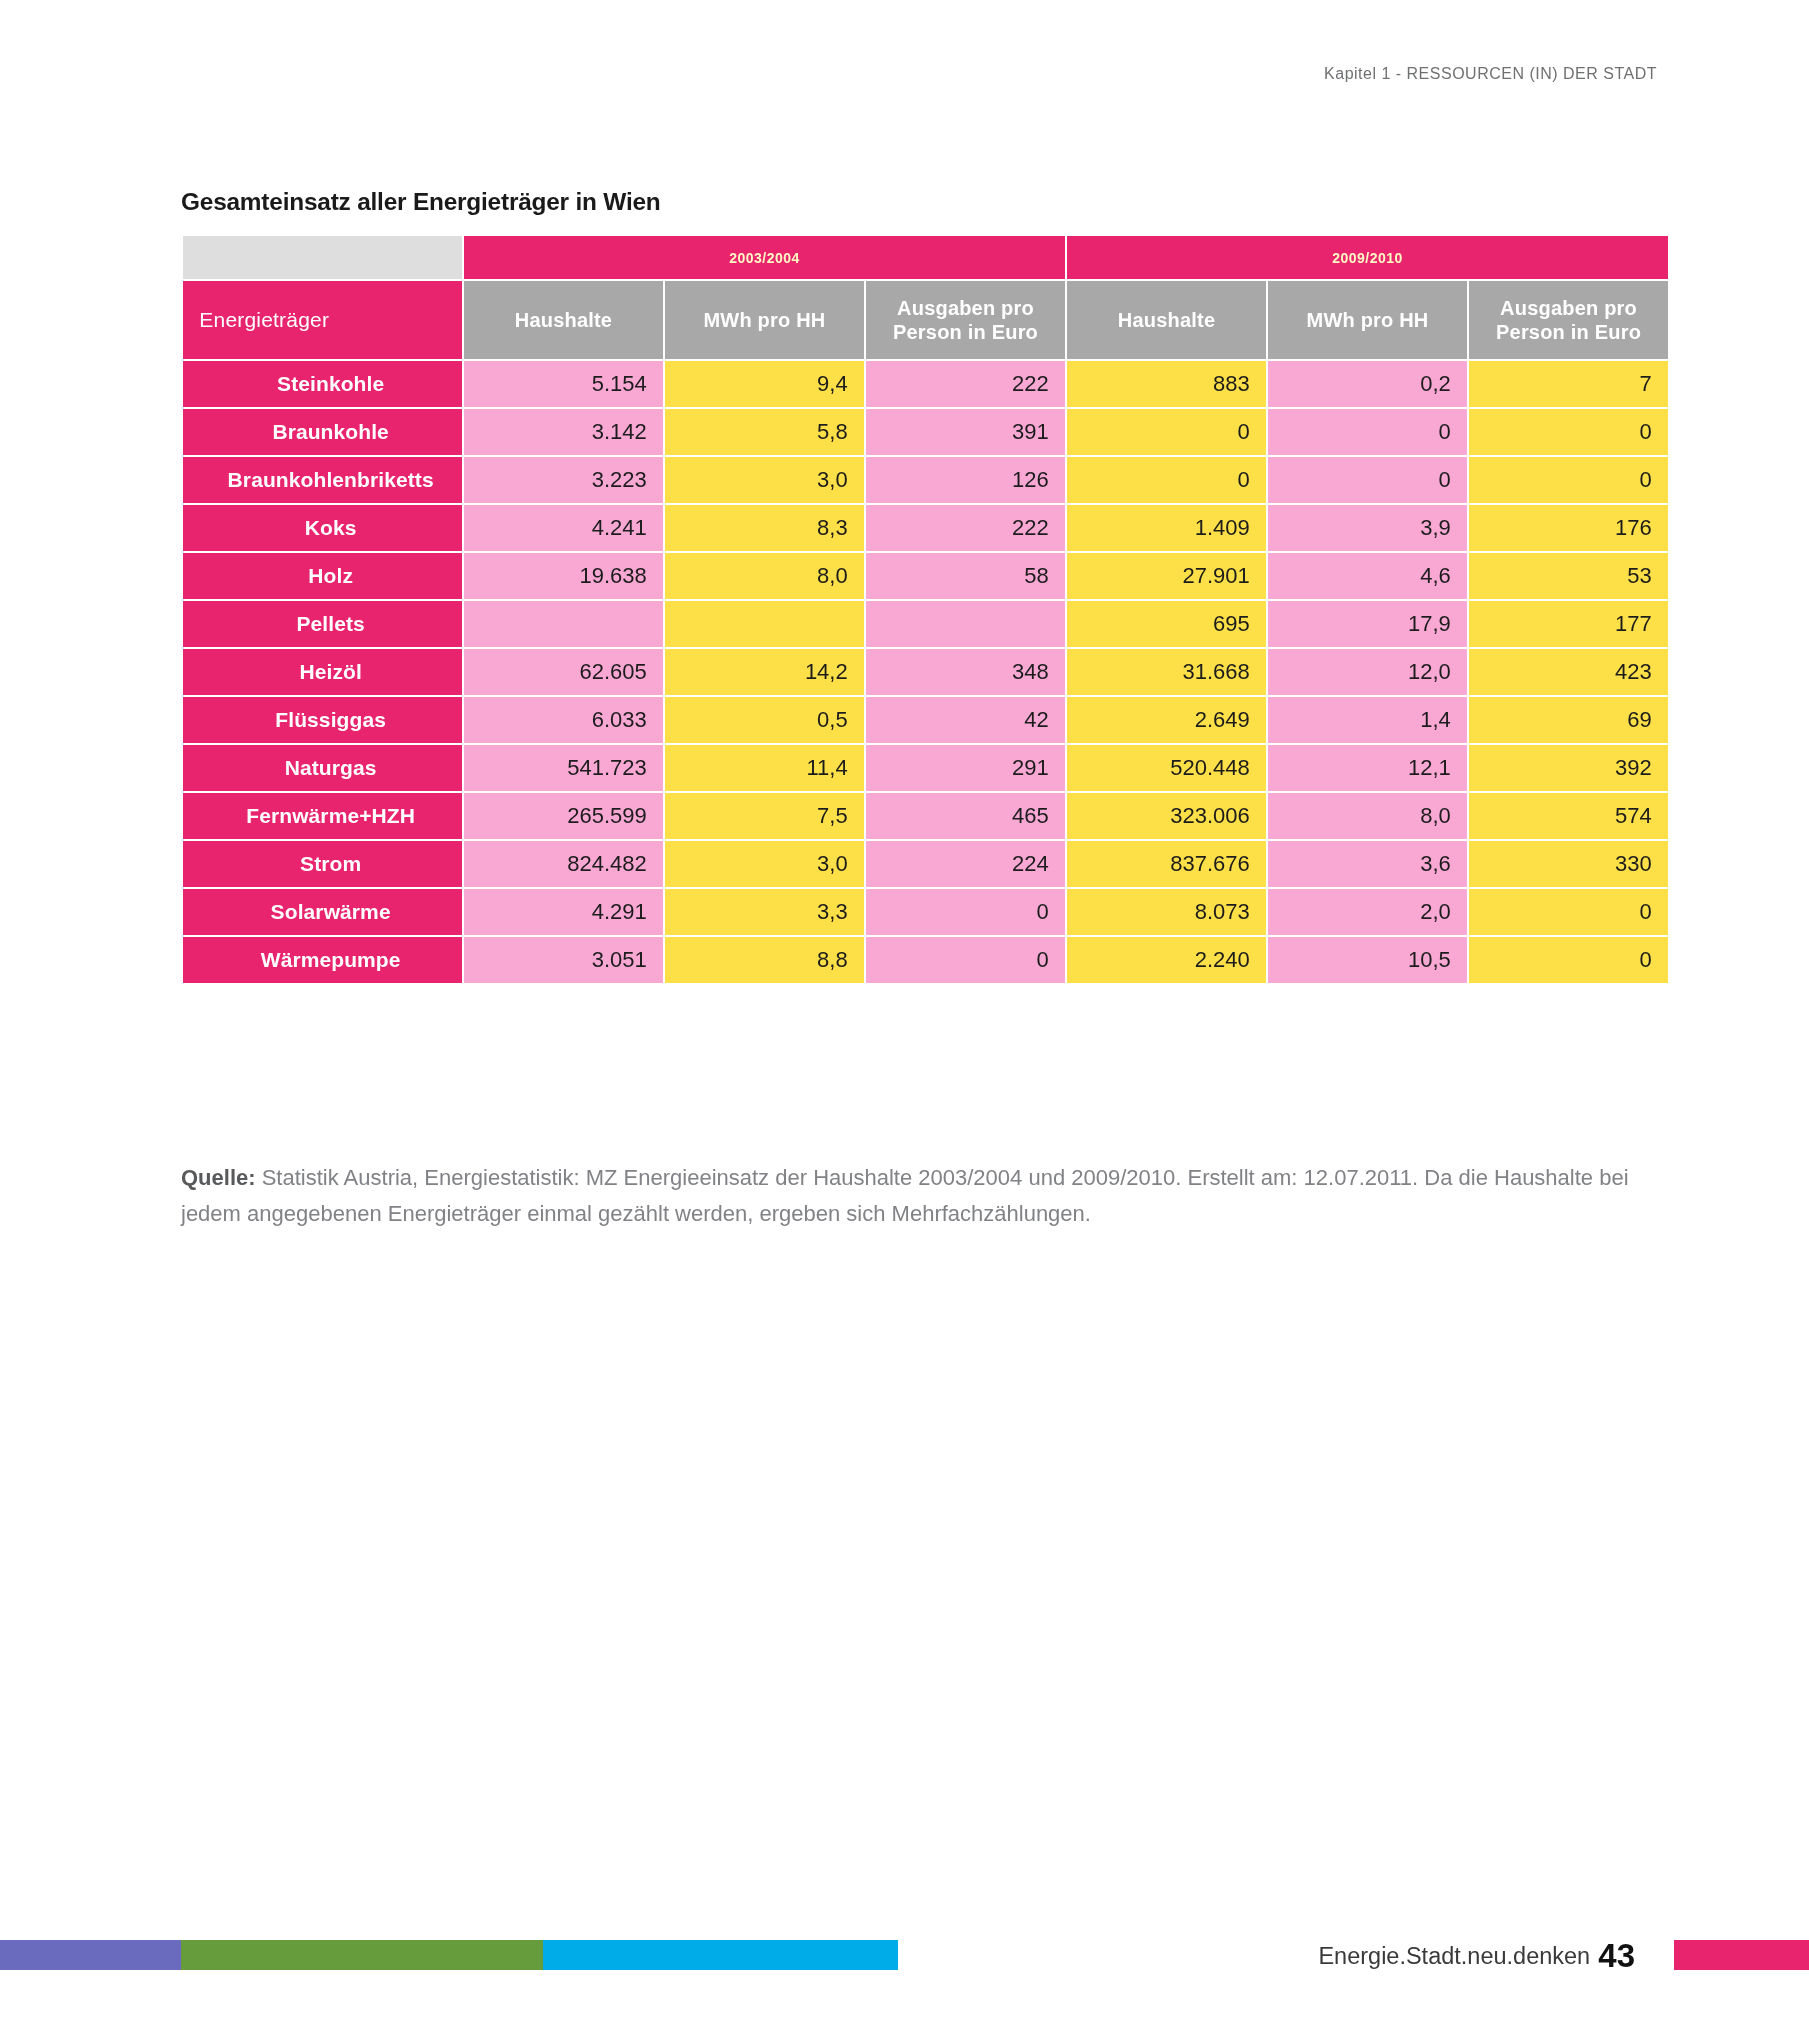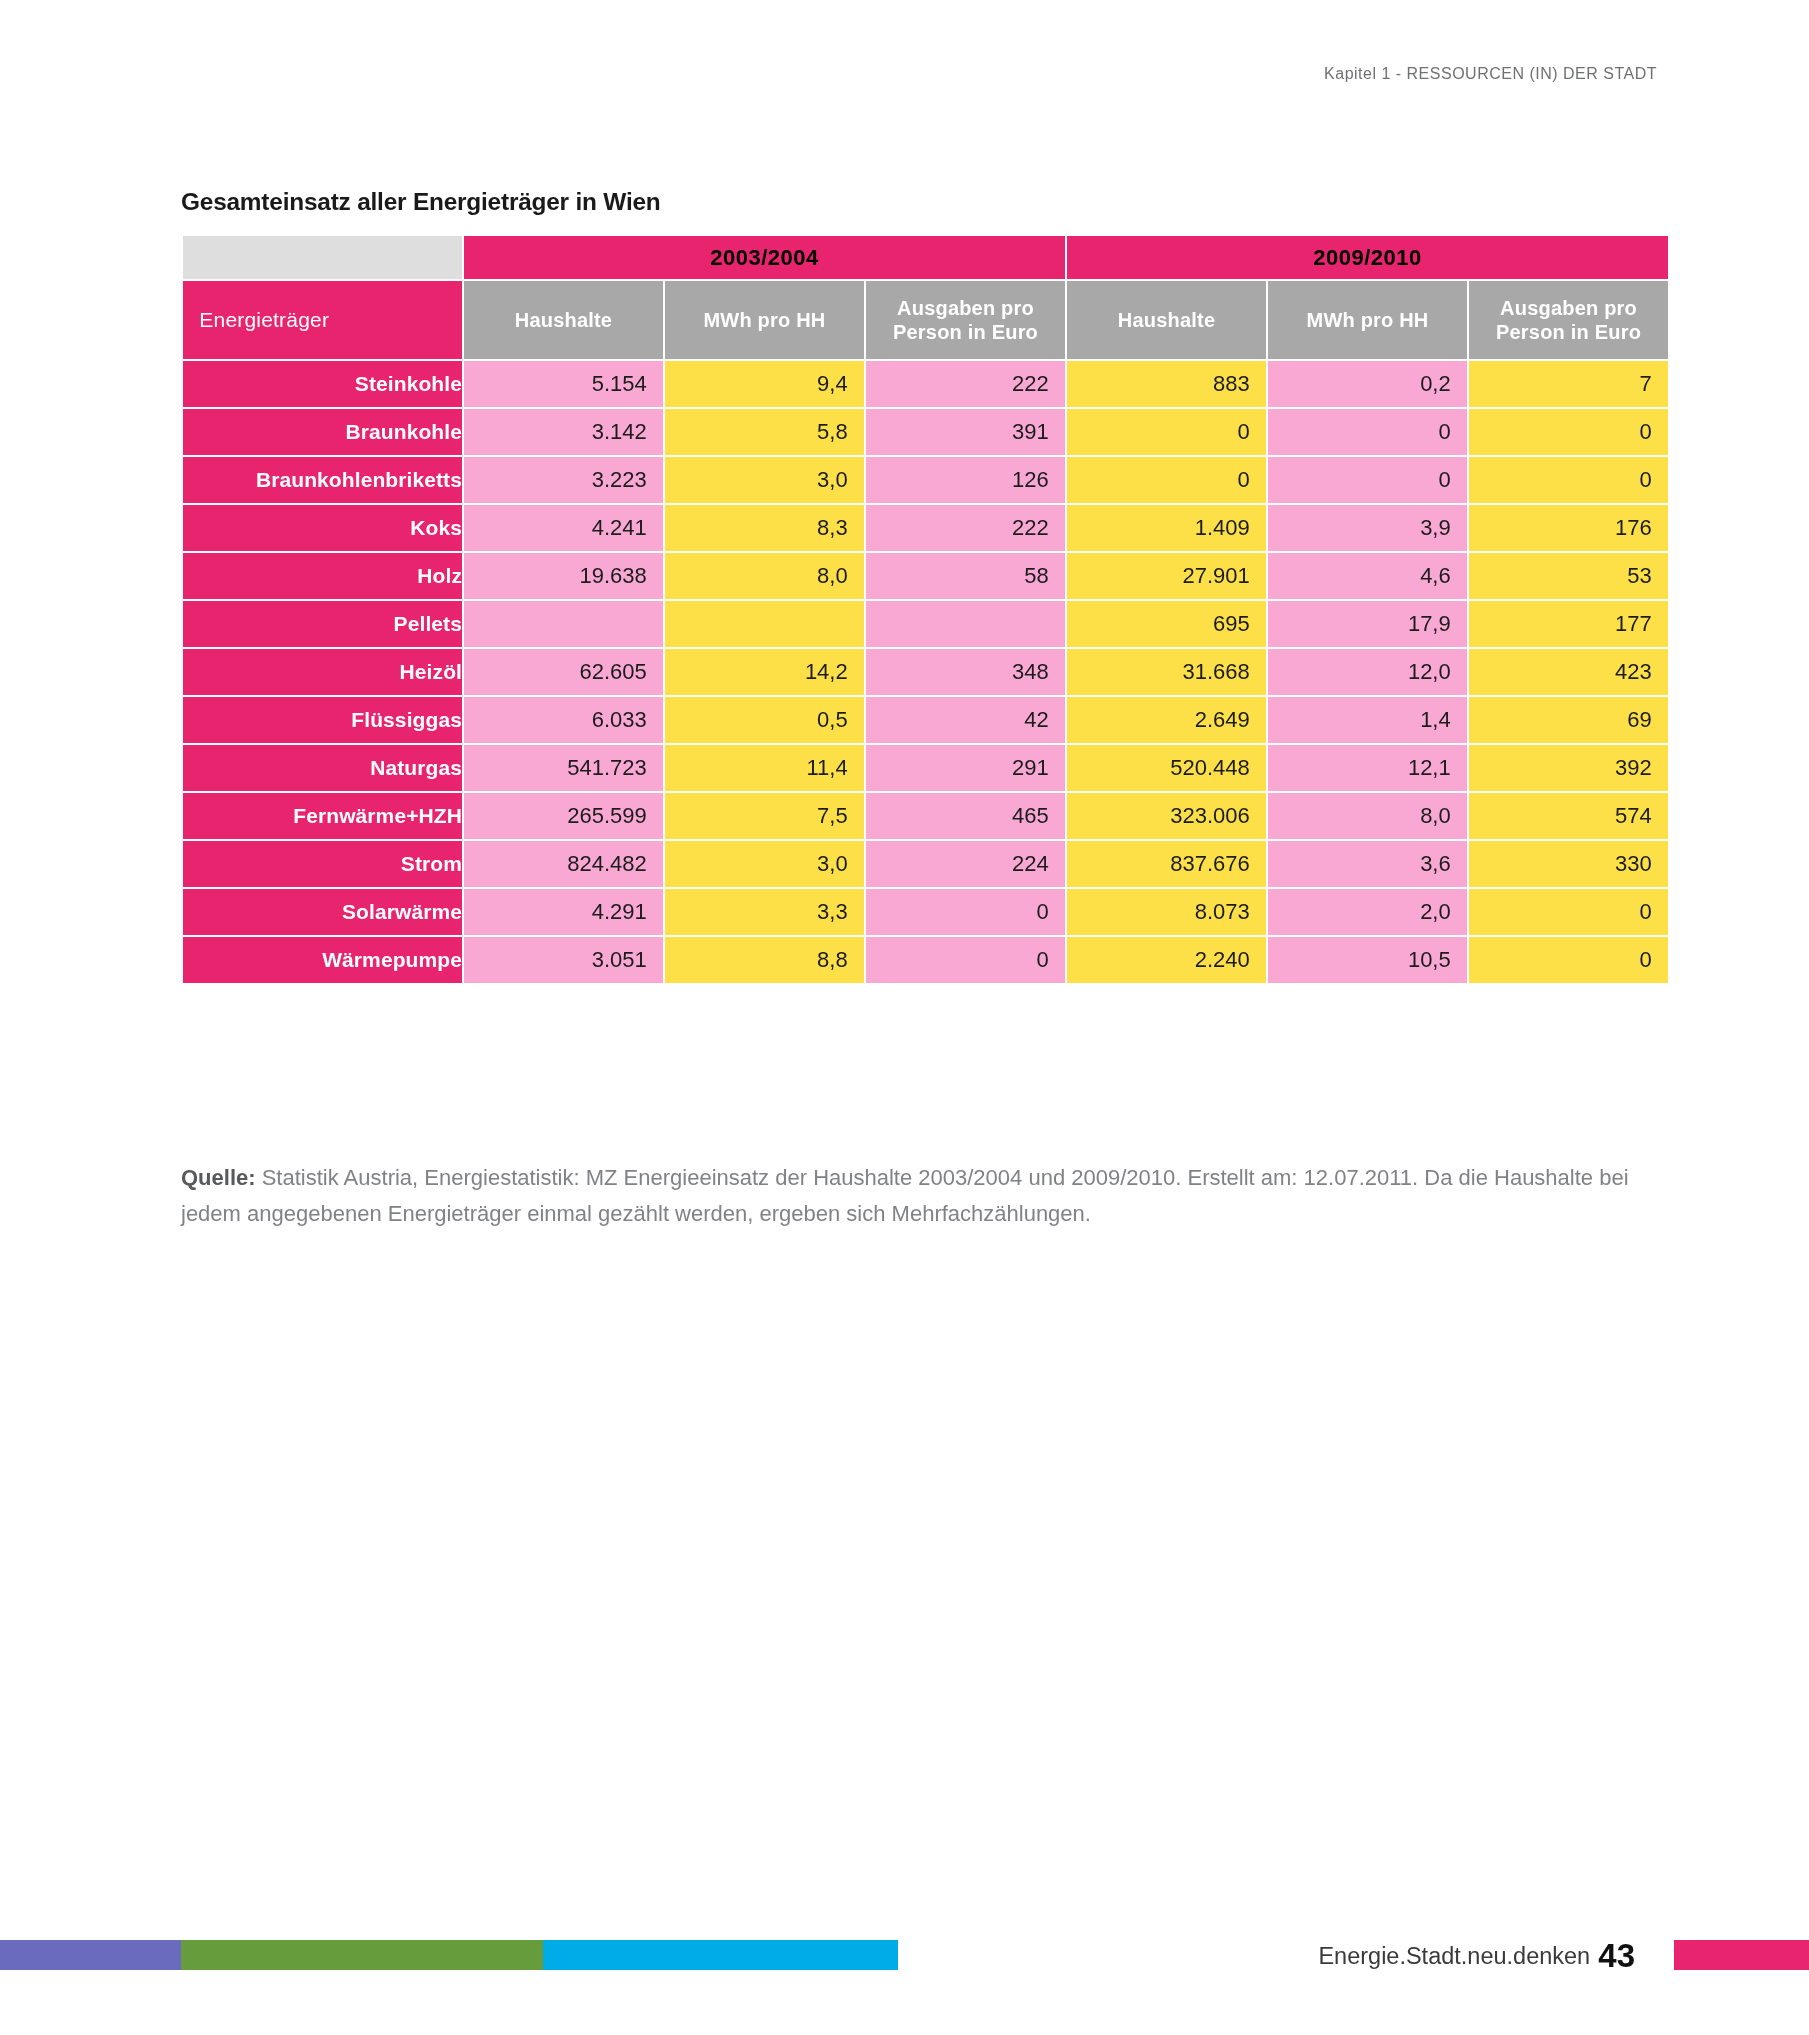--- a/index.html
+++ b/index.html
@@ -60,22 +60,22 @@
   col.c-name  { width: 279px; }
   col.c-data  { width: 199px; }
 
   
   .band-blank {
     background: #dedede;
     height: 43px;
   }
   .band-period {
     background: #e8246f;
-    color: #000000;
-    font-size: 22px;
+    color: #fef9c3;
+    font-size: 14px;
     font-weight: bold;
     text-align: center;
     letter-spacing: 0.5px;
     height: 43px;
   }
 
   
   .sub-head-name {
     background: #e8246f;
     color: #ffffff;
@@ -97,21 +97,21 @@
     letter-spacing: 0.2px;
     padding: 0 9px !important;
   }
 
   
   .row-name {
     background: #e8246f;
     color: #ffffff;
     font-size: 21px;
     font-weight: bold;
-    text-align: right;
+    text-align: center;
     padding-left: 16.3px !important;
     height: 46px;
     letter-spacing: 0.1px;
     white-space: nowrap;
   }
   .cell {
     font-size: 22px;
     color: #1c1c1c;
     text-align: right;
     padding-right: 16.3px !important;

